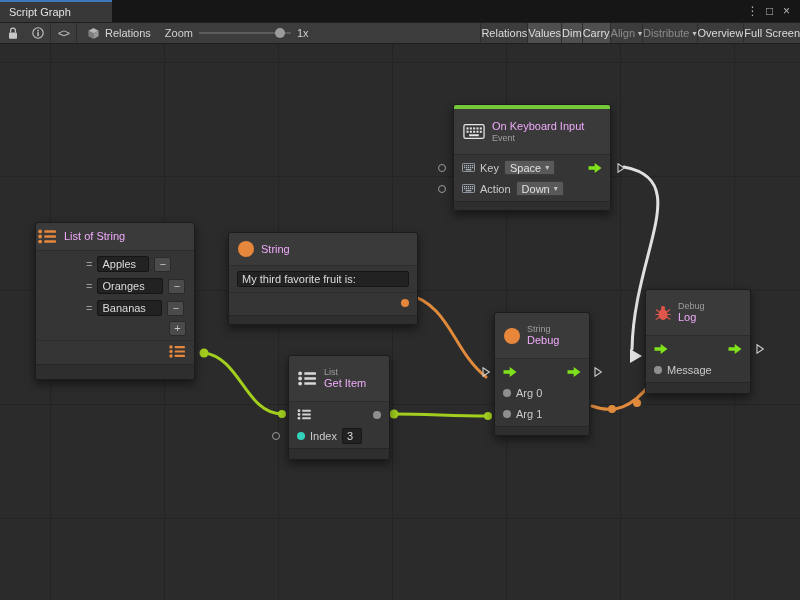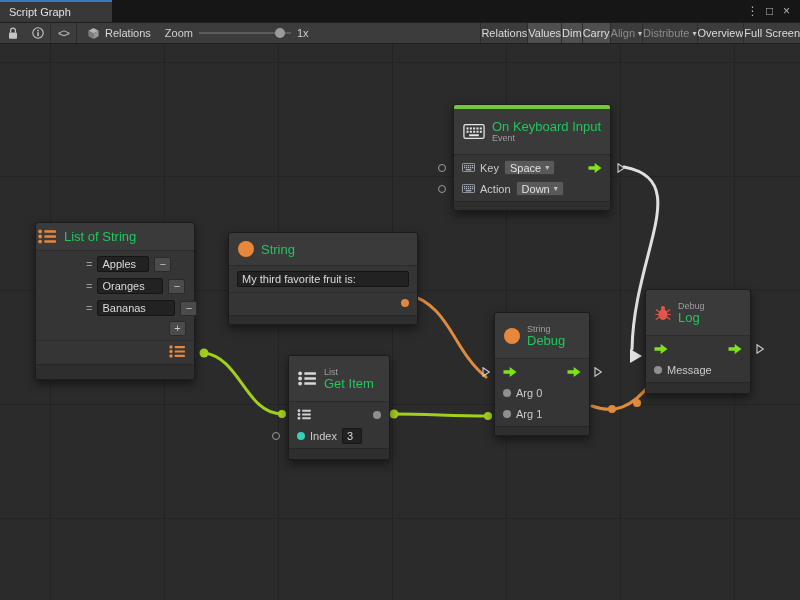--- a/index.html
+++ b/index.html
@@ -34,21 +34,21 @@
     background-image:linear-gradient(#242424 1px,transparent 1px),linear-gradient(90deg,#242424 1px,transparent 1px);
     background-size:114px 114px;background-position:50px 18px;}
   .wires{position:absolute;left:0;top:0;pointer-events:none;}
   .nodes-layer{position:absolute;inset:0;pointer-events:none;}
 
   
   .node{position:absolute;pointer-events:auto;background:#3a3a3a;border:1px solid #1c1c1c;border-radius:3px;box-shadow:0 4px 10px rgba(0,0,0,.5);}
   .accent{height:4px;background:#74c838;border-radius:2px 2px 0 0;}
   .nhead{display:flex;align-items:center;gap:7px;padding:6px 2px;}
   .nhead.tall{padding:11px 9px;}
-  .ntitle{font-size:13px;color:#22c55e;line-height:13px;white-space:nowrap;}
+  .ntitle{font-size:11px;color:#f0abfc;line-height:13px;white-space:nowrap;}
   .nsub{font-size:9px;color:#9e9e9e;line-height:10px;}
   .nbody{border-top:1px solid #2c2c2c;background:#353535;padding:2px 0;}
   .prow{position:relative;display:flex;align-items:center;gap:5px;height:21px;padding:0 8px;}
   .lrow{position:relative;display:flex;align-items:center;gap:5px;height:22px;padding:0 8px 0 50px;}
   .plabel{color:#cbcbcb;white-space:nowrap;}
   .nfoot{height:9px;background:#2e2e2e;border-top:1px solid #262626;border-radius:0 0 2px 2px;}
   .dd{display:inline-flex;align-items:center;gap:4px;background:#595959;border:1px solid #393939;border-radius:2px;height:15px;padding:0 5px;color:#e2e2e2;}
   .tfield{background:#222;border:1px solid #151515;border-radius:2px;height:16px;padding:0 4px;color:#dcdcdc;font-size:11px;}
   .dot{width:8px;height:8px;border-radius:50%;flex:none;}
   .dot.gray{background:#8f8f8f;}
@@ -285,21 +285,21 @@
           <input class="tfield" style="width: 52px;" value="Apples">
           <span class="minibtn">−</span>
         </div>
         <div class="lrow">
           <span class="handle">=</span>
           <input class="tfield" style="width: 66px;" value="Oranges">
           <span class="minibtn">−</span>
         </div>
         <div class="lrow">
           <span class="handle">=</span>
-          <input class="tfield" style="width: 78px;" value="Bananas">
+          <input class="tfield" style="width: 65px;" value="Bananas">
           <span class="minibtn">−</span>
         </div>
         <div class="lrow" style="height:19px">
           <span class="minibtn mla">+</span>
         </div>
         <div class="prow" style="height:22px;border-top:1px solid #2c2c2c;margin-top:2px">
           <span class="mla" style="color:#e6873c">
               <svg width="17" height="13" style="display:block">
                 <use href="#i-list"></use>
               </svg>

